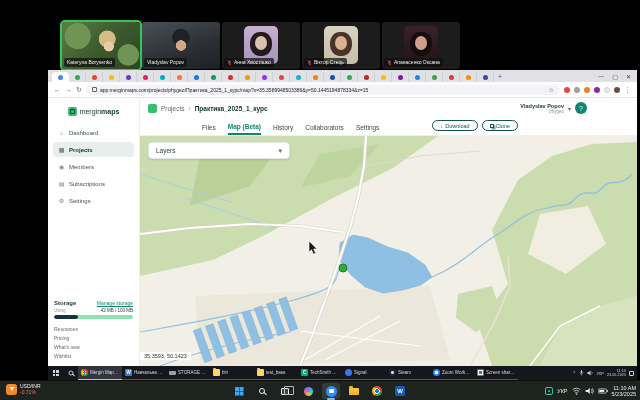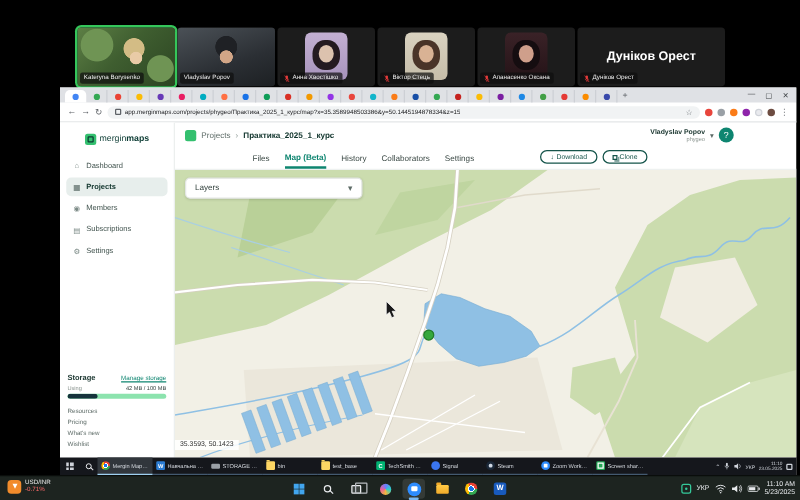--- a/index.html
+++ b/index.html
@@ -227,31 +227,20 @@
       <div class="avatar av-oksana"></div>
       <div class="name-tag">
         <svg width="5" height="6" viewBox="0 0 10 14">
             <rect x="3" y="1" width="4" height="7" rx="2" fill="#e43b3b"></rect>
             <path d="M2 7a3 3 0 0 0 6 0M5 10v3" stroke="#e43b3b" fill="none" stroke-width="1.2"></path>
             <line x1="1" y1="1" x2="9" y2="13" stroke="#e43b3b" stroke-width="1.4"></line>
           </svg>
         <span>Апанасенко Оксана</span>
       </div>
     </div>
-    <div class="tile" style="left:462px;width:118px;">
-      <div class="big-name">Дуніков Орест</div>
-      <div class="name-tag">
-        <svg width="5" height="6" viewBox="0 0 10 14">
-            <rect x="3" y="1" width="4" height="7" rx="2" fill="#e43b3b"></rect>
-            <path d="M2 7a3 3 0 0 0 6 0M5 10v3" stroke="#e43b3b" fill="none" stroke-width="1.2"></path>
-            <line x1="1" y1="1" x2="9" y2="13" stroke="#e43b3b" stroke-width="1.4"></line>
-          </svg>
-        <span>Дуніков Орест</span>
-      </div>
-    </div>
   </div>
 
   <div class="share">
 
     <div class="tabstrip">
       <div style="display:flex;align-items:flex-end;height:12px;">
           <div class="btab">
             <span class="fav" style="background: rgb(66, 133, 244);"></span>
           </div>
           <div class="btab">

